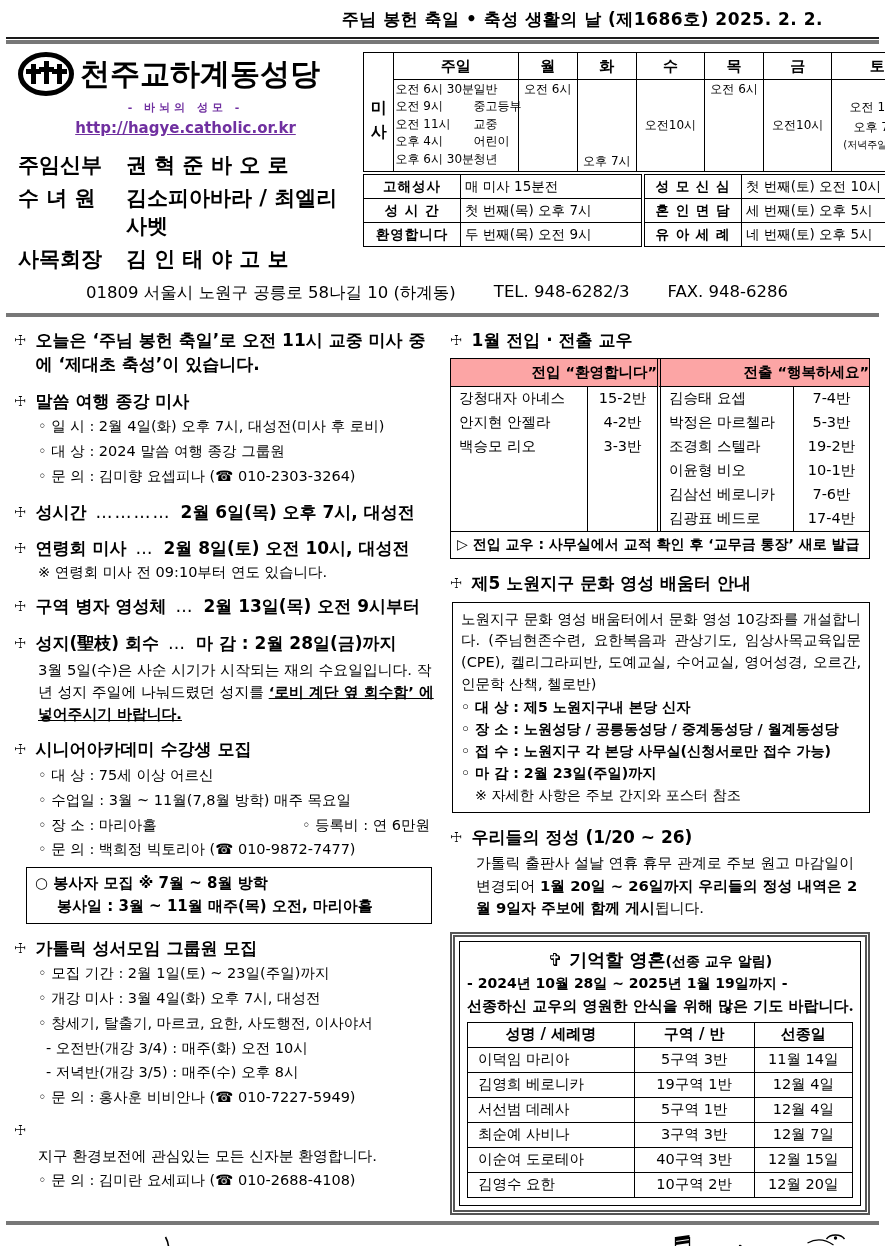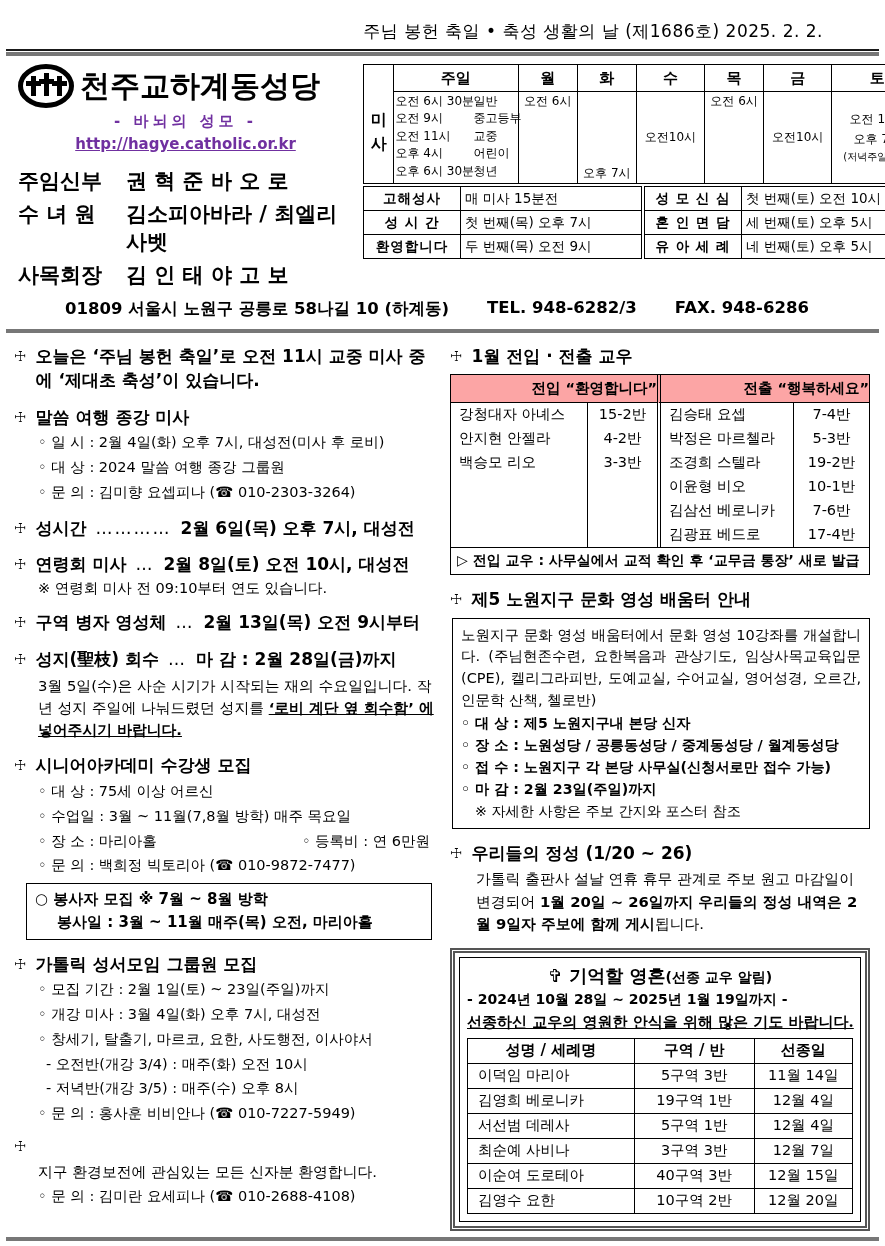--- a/index.html
+++ b/index.html
@@ -1,26 +1,26 @@
 <!DOCTYPE html>
 <html><head>
 <meta charset="utf-8">
 <style>
   html,body{margin:0;padding:0;background:#e8e8e8;}
   .page{width:885px;height:1246px;background:#fff;margin:0 auto;position:relative;
         font-family:"DejaVu Sans",sans-serif;color:#000;overflow:hidden;box-sizing:border-box;}
   
-  .issue-row{text-align:right;padding:20px 62px 6px 0;font-size:17px;font-weight:normal;letter-spacing:.5px;}
+  .issue-row{text-align:right;padding:8px 62px 6px 0;font-size:17px;font-weight:bold;letter-spacing:.5px;}
   .rule-thin{height:2px;background:#1a1a1a;margin:0 6px;}
   .rule-thick{height:4px;background:#777;margin:1px 6px 0 6px;}
   .top-wrap{display:flex;padding:8px 8px 0 18px;gap:10px;}
   .brand{width:335px;flex:none;}
   .brand-row{display:flex;align-items:center;gap:6px;}
   .church-name{font-size:30px;font-weight:bold;letter-spacing:0;white-space:nowrap;}
-  .subtitle{color:#7030a0;font-weight:bold;font-size:15px;text-align:center;margin-top:4px;letter-spacing:4px;}
+  .subtitle{color:#7030a0;font-weight:bold;font-size:11px;text-align:center;margin-top:4px;letter-spacing:4px;}
   .website{color:#7030a0;font-weight:bold;font-size:15px;text-align:center;margin-top:4px;}
   .website a{color:#7030a0;}
   .staff-list{margin-top:14px;font-size:21px;font-weight:bold;}
   .staff-row{display:flex;margin-top:5px;}
   .staff-role{width:108px;flex:none;}
   
   .tables{flex:1;}
   table{border-collapse:collapse;}
   .mass{width:100%;table-layout:fixed;font-size:12px;}
   .mass th,.mass td{border:1.5px solid #000;padding:1px 2px;}
@@ -35,21 +35,21 @@
   .d-mid{vertical-align:middle;text-align:center;}
   .d-bot{vertical-align:bottom;text-align:center;padding-bottom:16px;}
   .sat-cell{vertical-align:middle;text-align:center;line-height:1.6;}
   .sat-small{font-size:10px;}
   .svc{width:100%;table-layout:fixed;font-size:13.5px;margin-top:2px;}
   .svc td{border:1.5px solid #000;height:23px;padding:0 4px;white-space:nowrap;}
   .svc .lab{width:88px;font-weight:bold;text-align:center;letter-spacing:1px;}
   .svc .val{width:172px;}
   .svc .dbl{border-left:4px double #000;}
   
-  .addr-row{display:flex;justify-content:center;gap:38px;font-size:16.5px;font-weight:bold;
+  .addr-row{display:flex;justify-content:center;gap:38px;font-size:16.5px;font-weight:normal;
             padding:9px 11px 8px 0;white-space:nowrap;}
   
   .cols{display:flex;gap:16px;padding:12px 14px 0 14px;}
   .col{width:420px;flex:none;}
   .sec{margin-bottom:13px;}
   .sec-head{display:flex;gap:9px;font-weight:bold;font-size:17px;line-height:1.4;align-items:baseline;}
   .cross-ic{font-size:14px;flex:none;position:relative;top:-1px;}
   .sec-head .leader{font-weight:normal;letter-spacing:2px;}
   .sec-head .val{white-space:nowrap;}
   .detail{padding-left:24px;font-size:14.5px;line-height:1.5;margin-top:3px;}
@@ -74,21 +74,21 @@
   .big-box .intro{font-size:14.5px;line-height:1.5;text-align:justify;}
   .big-box .bd{font-size:14.2px;line-height:1.55;font-weight:bold;white-space:nowrap;}
   .big-box .bn{font-size:14.2px;line-height:1.55;padding-left:14px;}
   
   .souls{border:5px double #555;margin-top:6px;padding:4px;}
   .souls-in{border:1px solid #000;padding:6px 7px 7px 7px;}
   .souls-title{text-align:center;font-size:18px;font-weight:bold;}
   .souls-title .paren{font-size:14px;}
   .souls-period{text-align:left;font-size:14px;font-weight:bold;margin-top:3px;}
   .souls-prayer{text-align:center;font-size:15px;font-weight:bold;margin-top:4px;
-                font-family:"DejaVu Serif",serif;white-space:nowrap;text-decoration:underline;}
+                font-family:"DejaVu Serif",serif;white-space:nowrap;}
   .souls table{width:100%;margin-top:6px;font-size:14.5px;table-layout:fixed;}
   .souls th,.souls td{border:1.5px solid #000;padding:2.5px 4px;white-space:nowrap;}
   .souls th{font-weight:bold;text-align:center;font-size:15px;}
   .souls td.nm{padding-left:10px;}
   .souls td.ct{text-align:center;}
   
   .music-rule{height:4px;background:#777;margin:6px 6px 0 6px;}
   .music{display:flex;align-items:center;padding:8px 10px 0 22px;gap:4px;}
   .music-label{font-size:19px;font-weight:bold;flex:none;}
   .music-svg{flex:1;}

